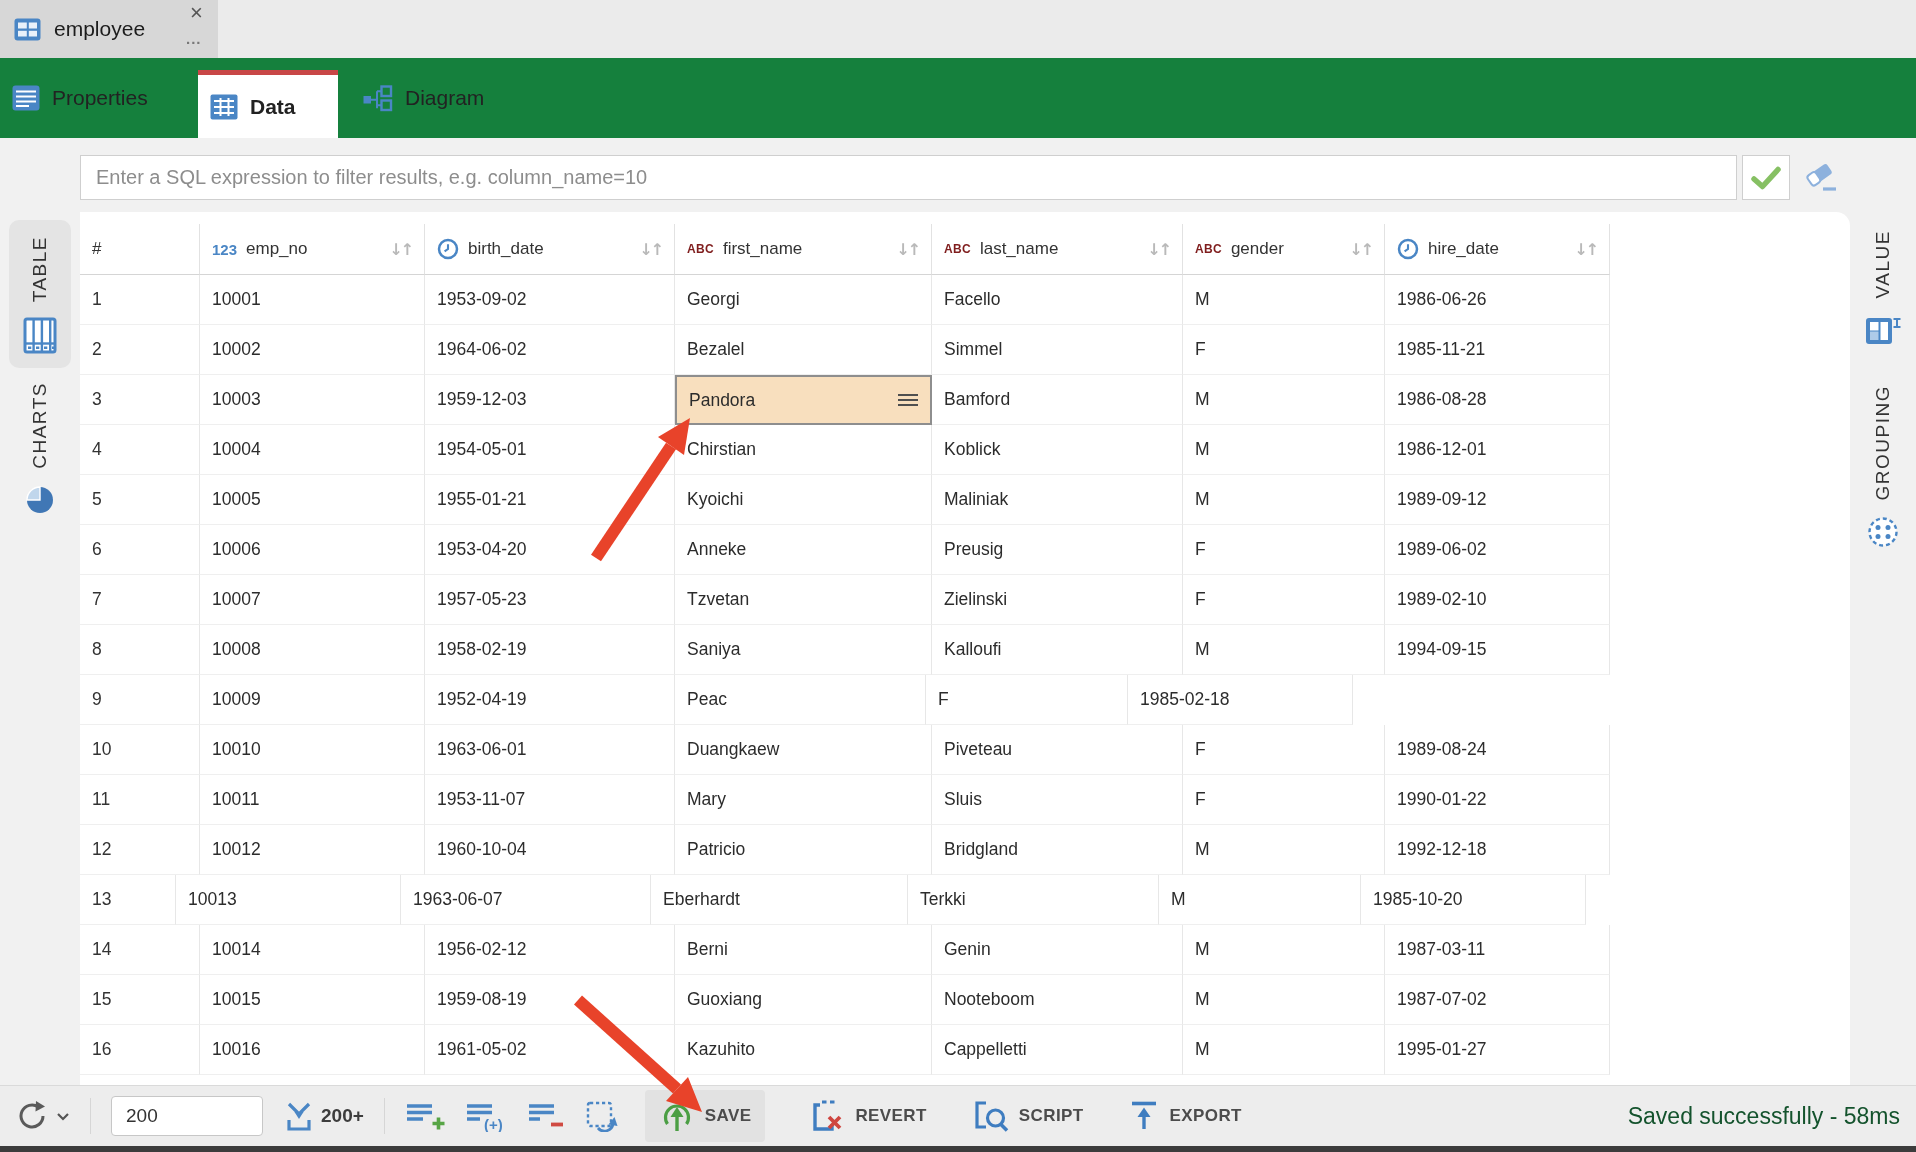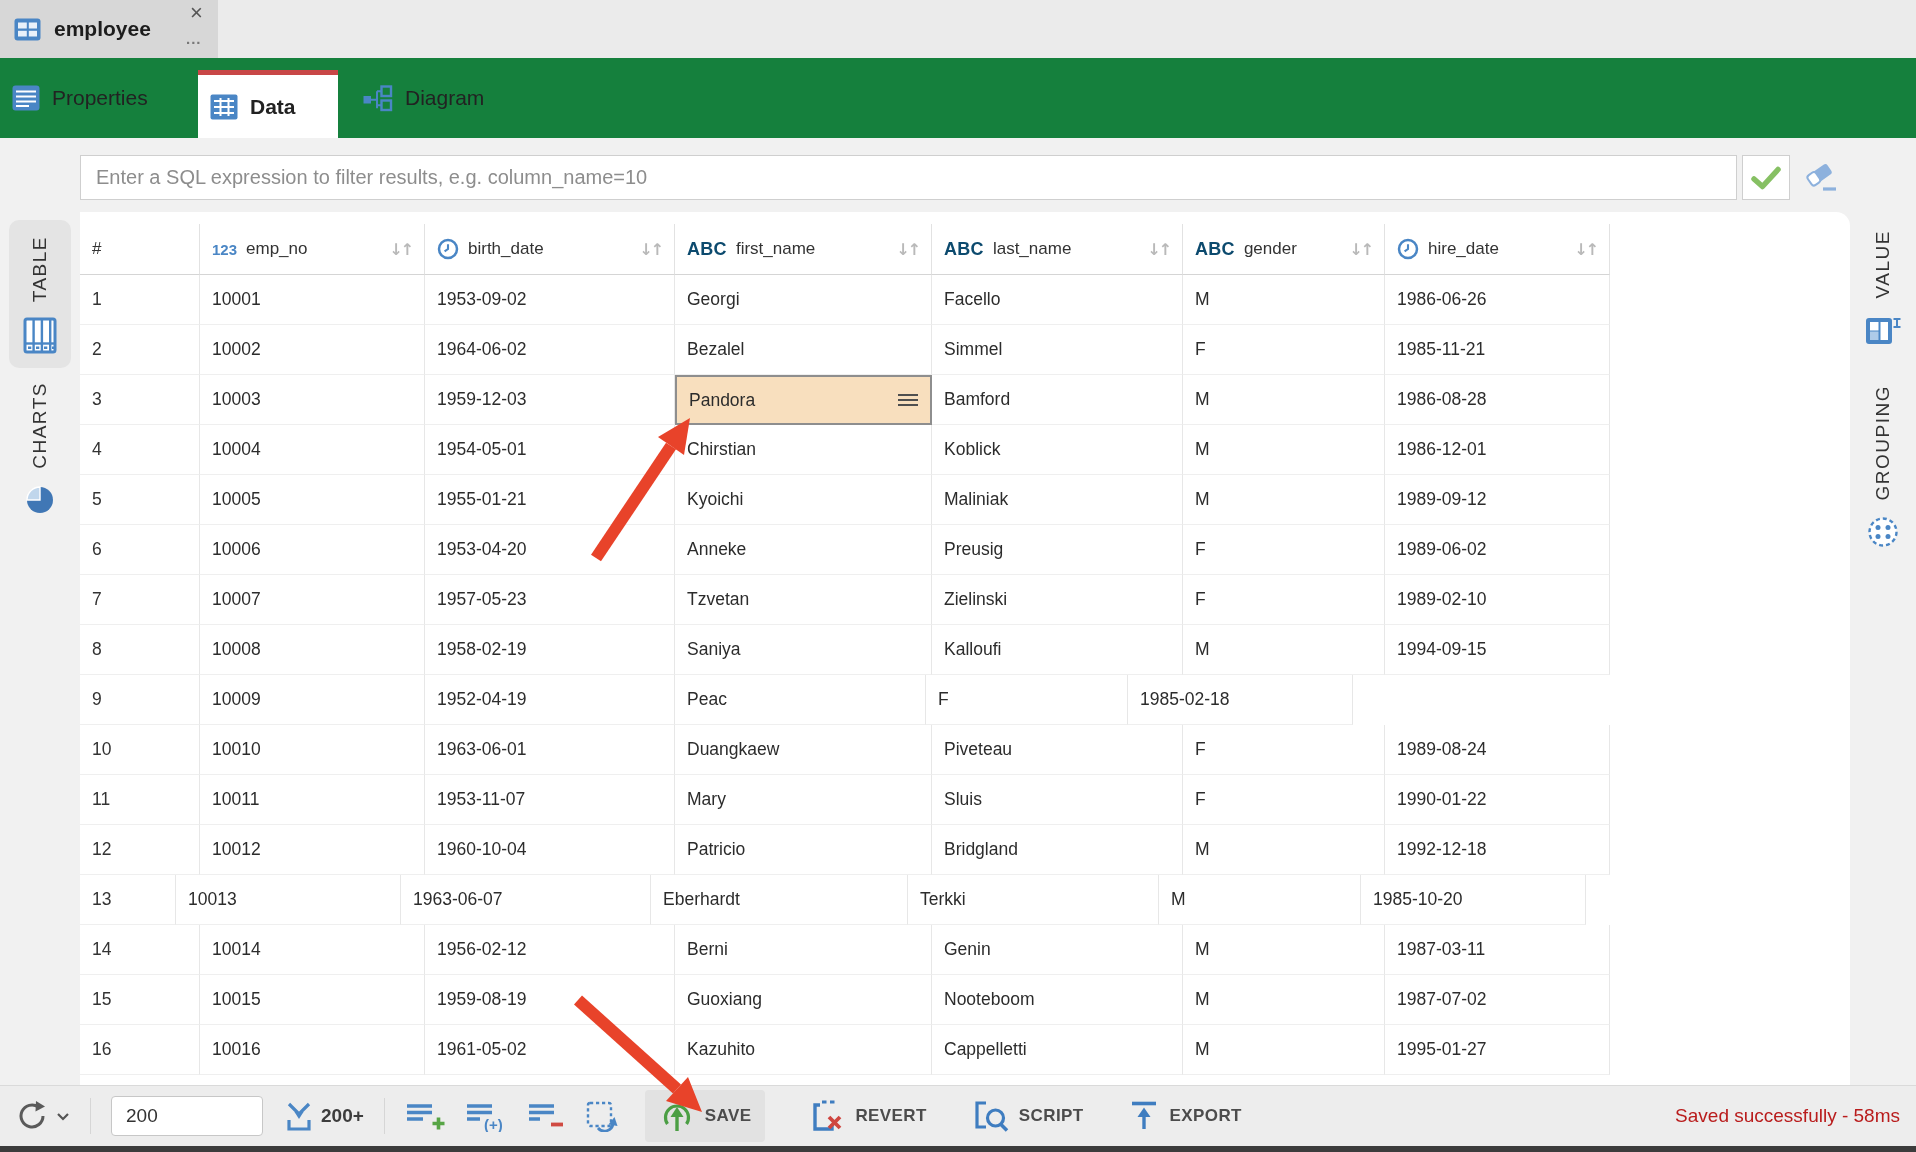--- a/index.html
+++ b/index.html
@@ -4,21 +4,21 @@
 <style>
   * { margin:0; padding:0; box-sizing:border-box; }
   html,body { background:#f1f1f1; }
   body { font-family:"Liberation Sans", sans-serif; }
   .app { position:relative; width:1916px; height:1152px; background:#f1f1f1; overflow:hidden; }
 
   
   .tabstrip { position:absolute; left:0; top:0; width:1916px; height:58px; background:#ebebeb; }
   .editor-tab { position:absolute; left:0; top:0; width:218px; height:58px; background:#d7d7d7;
                 display:flex; align-items:center; gap:13px; padding-left:14px; }
-  .editor-tab .title { font-size:21px; font-weight:bold; color:#1c1c1c; }
+  .editor-tab .title { font-size:21px; font-weight:normal; color:#1c1c1c; }
   .tab-close { position:absolute; left:190px; top:2px; font-size:22px; color:#555; line-height:1; cursor:default; }
   .tab-more  { position:absolute; left:186px; top:30px; font-size:15px; font-weight:bold; color:#787878; letter-spacing:1px; }
 
   
   .subtabs { position:absolute; left:0; top:58px; width:1916px; height:80px; background:#15803d; }
   .subtab { position:absolute; top:0; height:80px; display:flex; align-items:center; gap:12px;
             font-size:21px; color:#222; background:none; border:none; font-family:inherit; }
   .subtab.active { top:12px; height:68px; background:#fff; border-top:5px solid #c84747; font-weight:bold; }
 
   
@@ -47,35 +47,35 @@
   .thead, .trow { display:flex; }
   .th { height:51px; flex:none; display:flex; align-items:center; gap:9px; padding:0 12px;
         border-right:1px solid #e2e2e2; border-bottom:1px solid #d5d5d5; font-size:17px; color:#333; cursor:default; }
   .td { height:50px; flex:none; display:flex; align-items:center; padding:0 12px;
         border-right:1px solid #e7e7e7; border-bottom:1px solid #efefef; font-size:17.5px; color:#2c2c2c; }
   .td.rownum { color:#333; }
   .td.sel { background:#f8dfbe; border:2px solid #8e8e8e; justify-content:space-between; padding-right:10px; }
   .sort { margin-left:auto; font-family:"DejaVu Sans", sans-serif; font-size:16px; font-weight:bold;
           color:#b9b9b9; letter-spacing:-2px; }
   .type-num { color:#4a86c5; font-weight:bold; font-size:15px; }
-  .type-abc { color:#0c4a6e; font-weight:bold; font-size:18px; letter-spacing:.3px; }
+  .type-abc { color:#7f1d1d; font-weight:bold; font-size:12px; letter-spacing:.3px; }
 
   
   .toolbar { position:absolute; left:0; top:1085px; width:1916px; height:61px; background:#ededed;
              border-top:1px solid #dadada; display:flex; align-items:center; gap:20px; padding-left:14px; }
   .tb-icon-btn { display:flex; align-items:center; gap:6px; background:none; border:none; }
   .tb-divider { width:1px; height:36px; background:#d6d6d6; flex:none; }
   .fetch-input { width:152px; height:40px; background:#fff; border:1px solid #c7c7c7; border-radius:4px;
                  font-size:19px; color:#333; padding:0 14px; font-family:inherit; }
   .fetch-more-label { font-size:19px; font-weight:bold; color:#3d3d3d; }
   .tb-actions { display:flex; align-items:center; gap:44px; margin-left:6px; }
   .tb-action { display:flex; align-items:center; gap:10px; background:none; border:none;
                font-family:inherit; font-size:17px; font-weight:bold; color:#4c4c4c; letter-spacing:.4px; }
   .tb-action.hl { background:#e2e2e2; border-radius:4px; padding:9px 14px; }
-  .status { position:absolute; right:16px; top:50%; transform:translateY(-50%); font-size:19px; color:#b91c1c; }
+  .status { position:absolute; right:16px; top:50%; transform:translateY(-50%); font-size:23px; color:#14532d; }
 
   .bottom-strip { position:absolute; left:0; top:1146px; width:1916px; height:6px; background:#3c3c3c; }
 
   
   .arrows { position:absolute; left:0; top:0; z-index:60; pointer-events:none; }
 
   .icn { display:inline-flex; align-items:center; justify-content:center; }
 </style>
 </head>
 <body>

